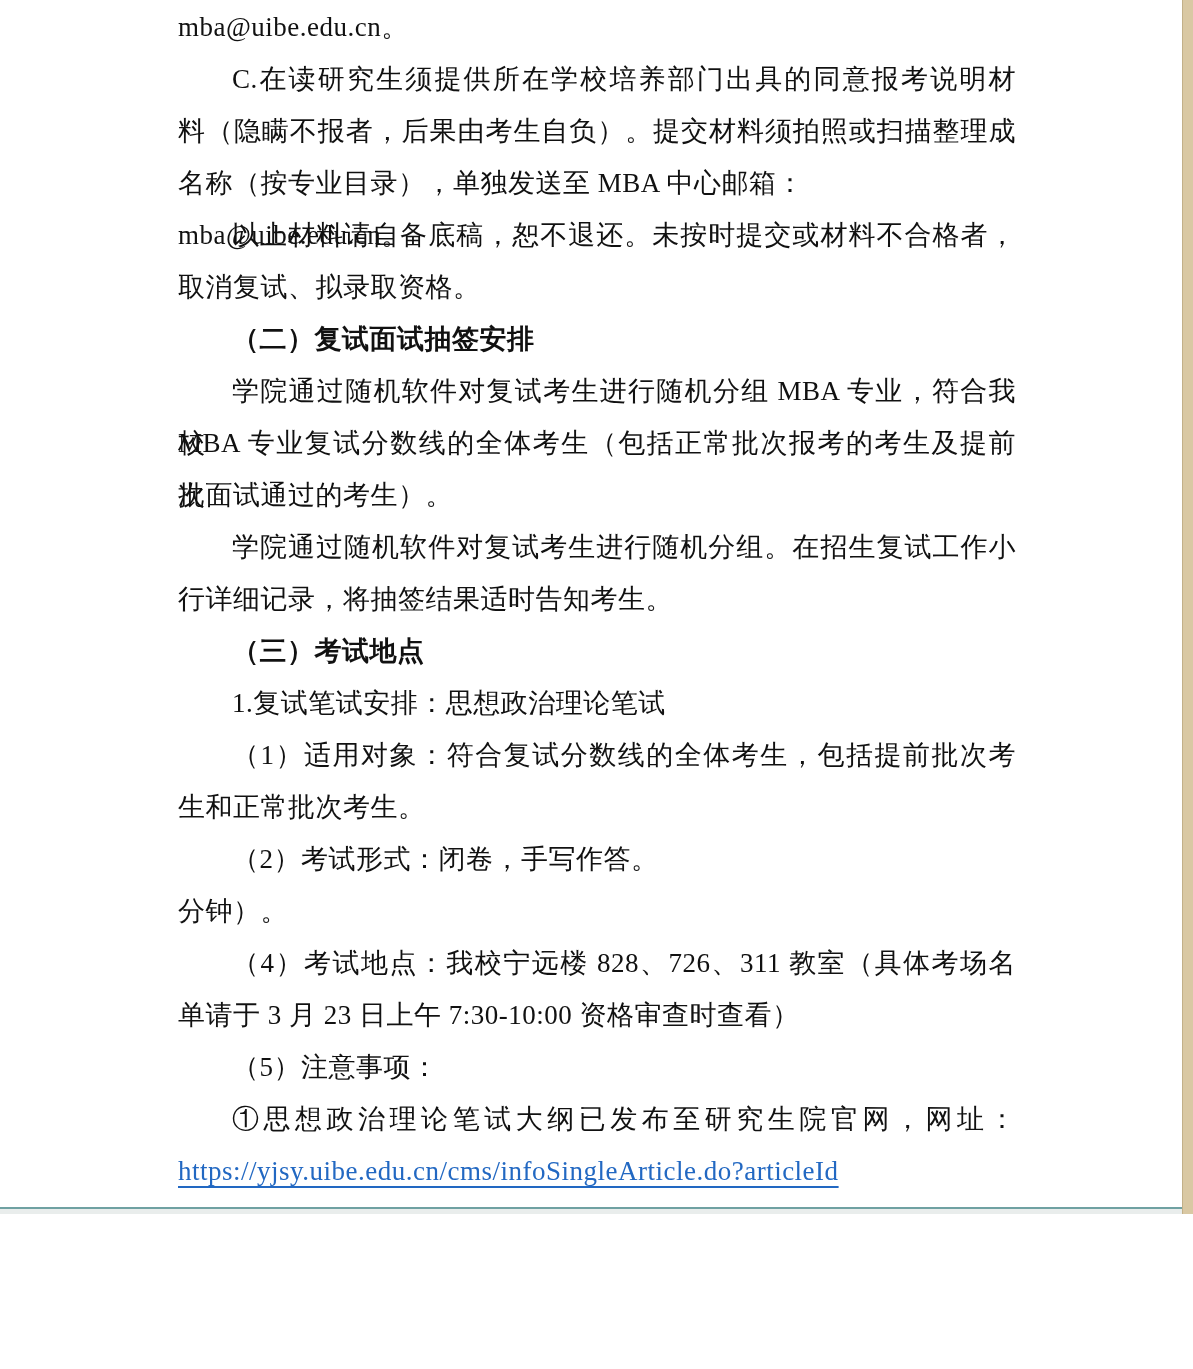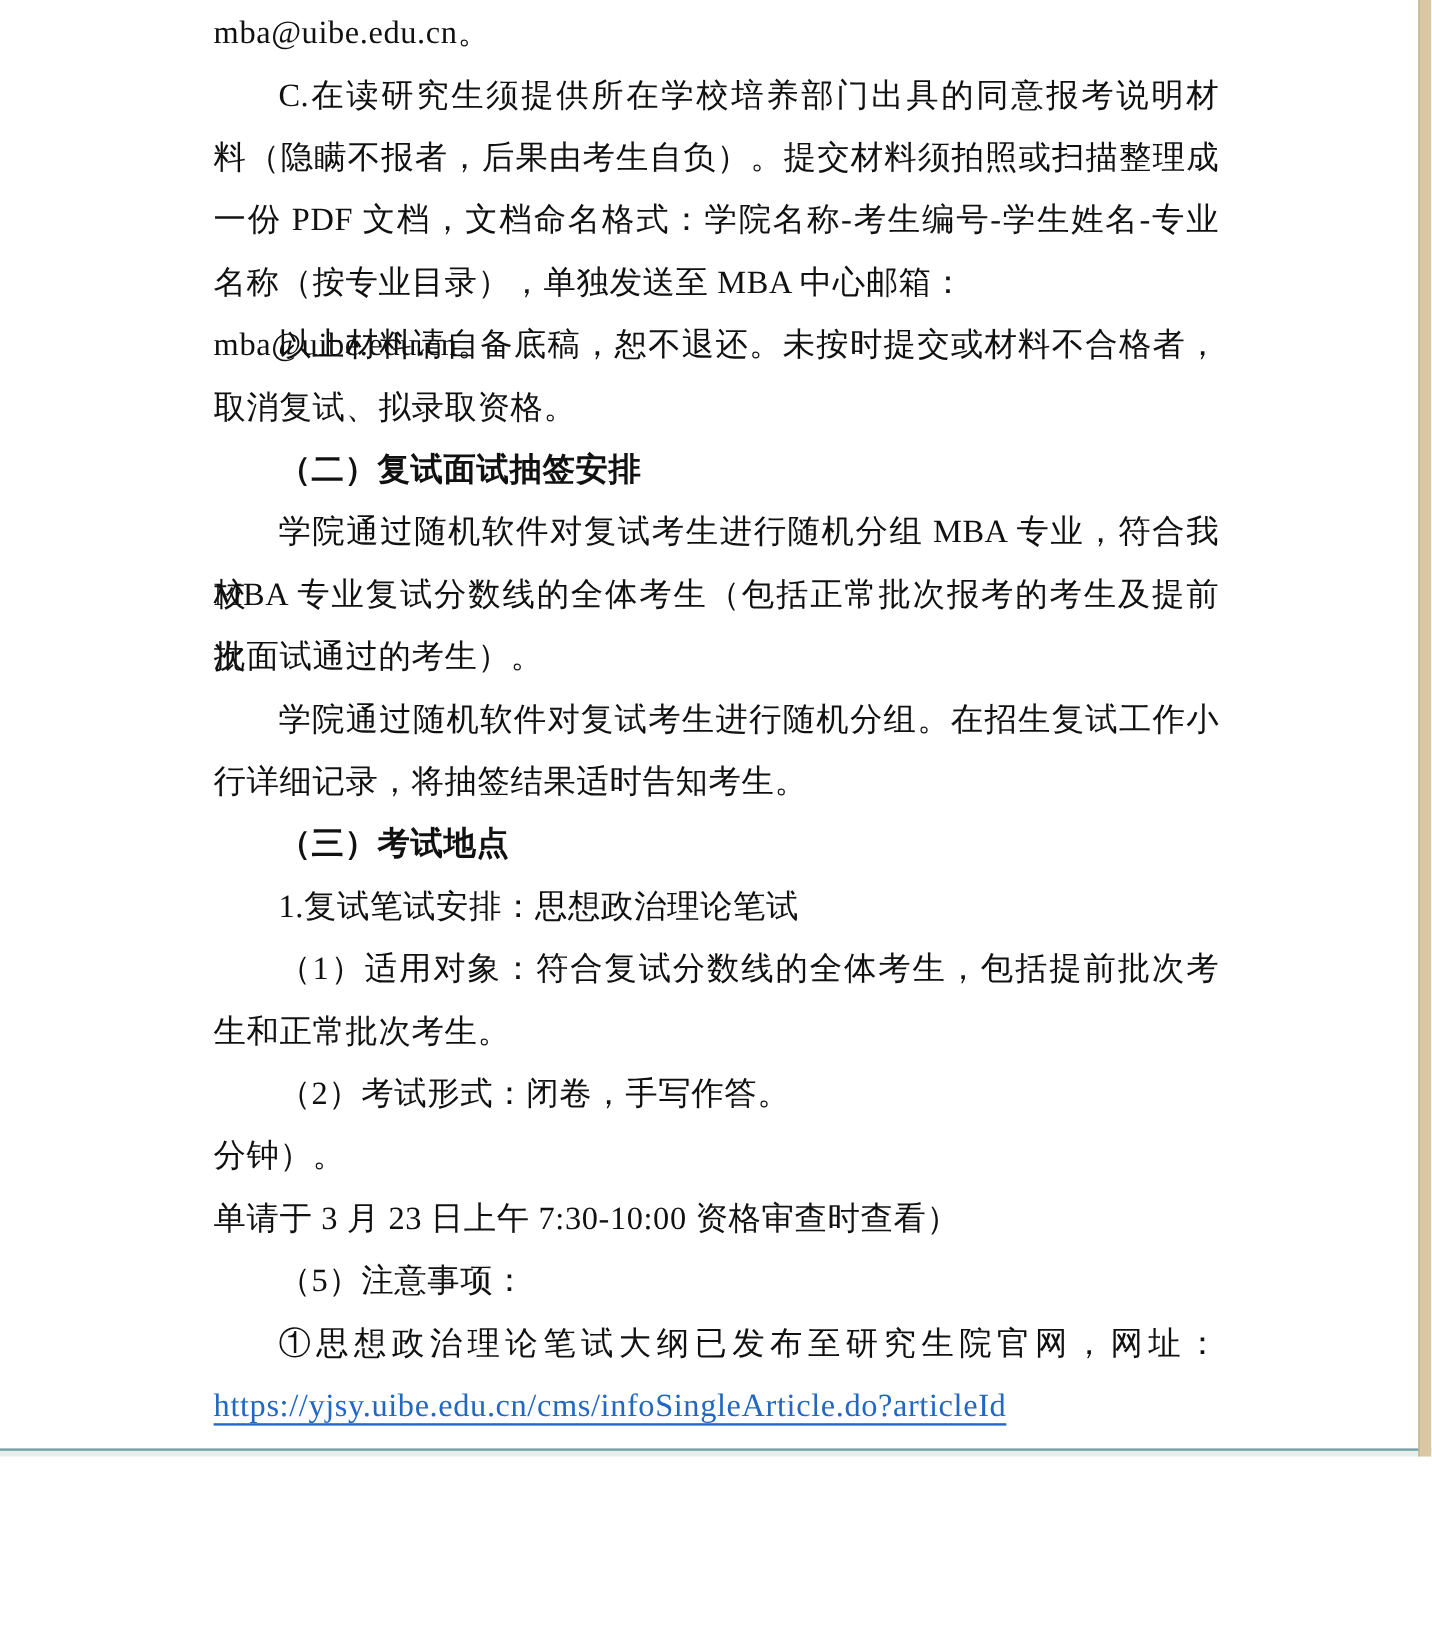--- a/index.html
+++ b/index.html
@@ -78,36 +78,36 @@
   }
 </style>
 </head>
 <body>
 
 <div class="page" style="--bg: #ffffff; --text: #111111; --link: #2268c2; --band: #d9c8a3; --band-edge: #c2b089; --rule: #6fa1a2; --strip: #e9edec;">
   <div class="content">
       <div class="line body">mba@uibe.edu.cn。</div>
       <div class="line body indent justify">C.在读研究生须提供所在学校培养部门出具的同意报考说明材</div>
       <div class="line body justify">料（隐瞒不报者，后果由考生自负）。提交材料须拍照或扫描整理成</div>
-      <div class="line body justify">一份 PDF 文档，文档命名格式：学院名称-考生编号-学生姓名-专业</div>
       <div class="line body">名称（按专业目录），单独发送至 MBA 中心邮箱：mba@uibe.edu.cn。</div>
       <div class="line body indent justify">以上材料请自备底稿，恕不退还。未按时提交或材料不合格者，</div>
       <div class="line body">取消复试、拟录取资格。</div>
       <div class="line heading indent">（二）复试面试抽签安排</div>
       <div class="line body indent justify">学院通过随机软件对复试考生进行随机分组 MBA 专业，符合我校</div>
       <div class="line body justify">MBA 专业复试分数线的全体考生（包括正常批次报考的考生及提前批</div>
       <div class="line body">次面试通过的考生）。</div>
       <div class="line body indent justify">学院通过随机软件对复试考生进行随机分组。在招生复试工作小</div>
       <div class="line body">行详细记录，将抽签结果适时告知考生。</div>
       <div class="line heading indent">（三）考试地点</div>
       <div class="line body indent">1.复试笔试安排：思想政治理论笔试</div>
       <div class="line body indent justify">（1）适用对象：符合复试分数线的全体考生，包括提前批次考</div>
       <div class="line body">生和正常批次考生。</div>
       <div class="line body indent">（2）考试形式：闭卷，手写作答。</div>
       <div class="line body">分钟）。</div>
+      <div class="line body indent justify">（4）考试地点：我校宁远楼 828、726、311 教室（具体考场名</div>
       <div class="line body">单请于 3 月 23 日上午 7:30-10:00 资格审查时查看）</div>
       <div class="line body indent">（5）注意事项：</div>
       <div class="line body indent justify">①思想政治理论笔试大纲已发布至研究生院官网，网址：</div>
       <div class="line link">https://yjsy.uibe.edu.cn/cms/infoSingleArticle.do?articleId</div>
     </div>
   <div class="right-band"></div>
   <div class="bottom-rule"></div>
   <div class="bottom-strip"></div>
 </div>
 

